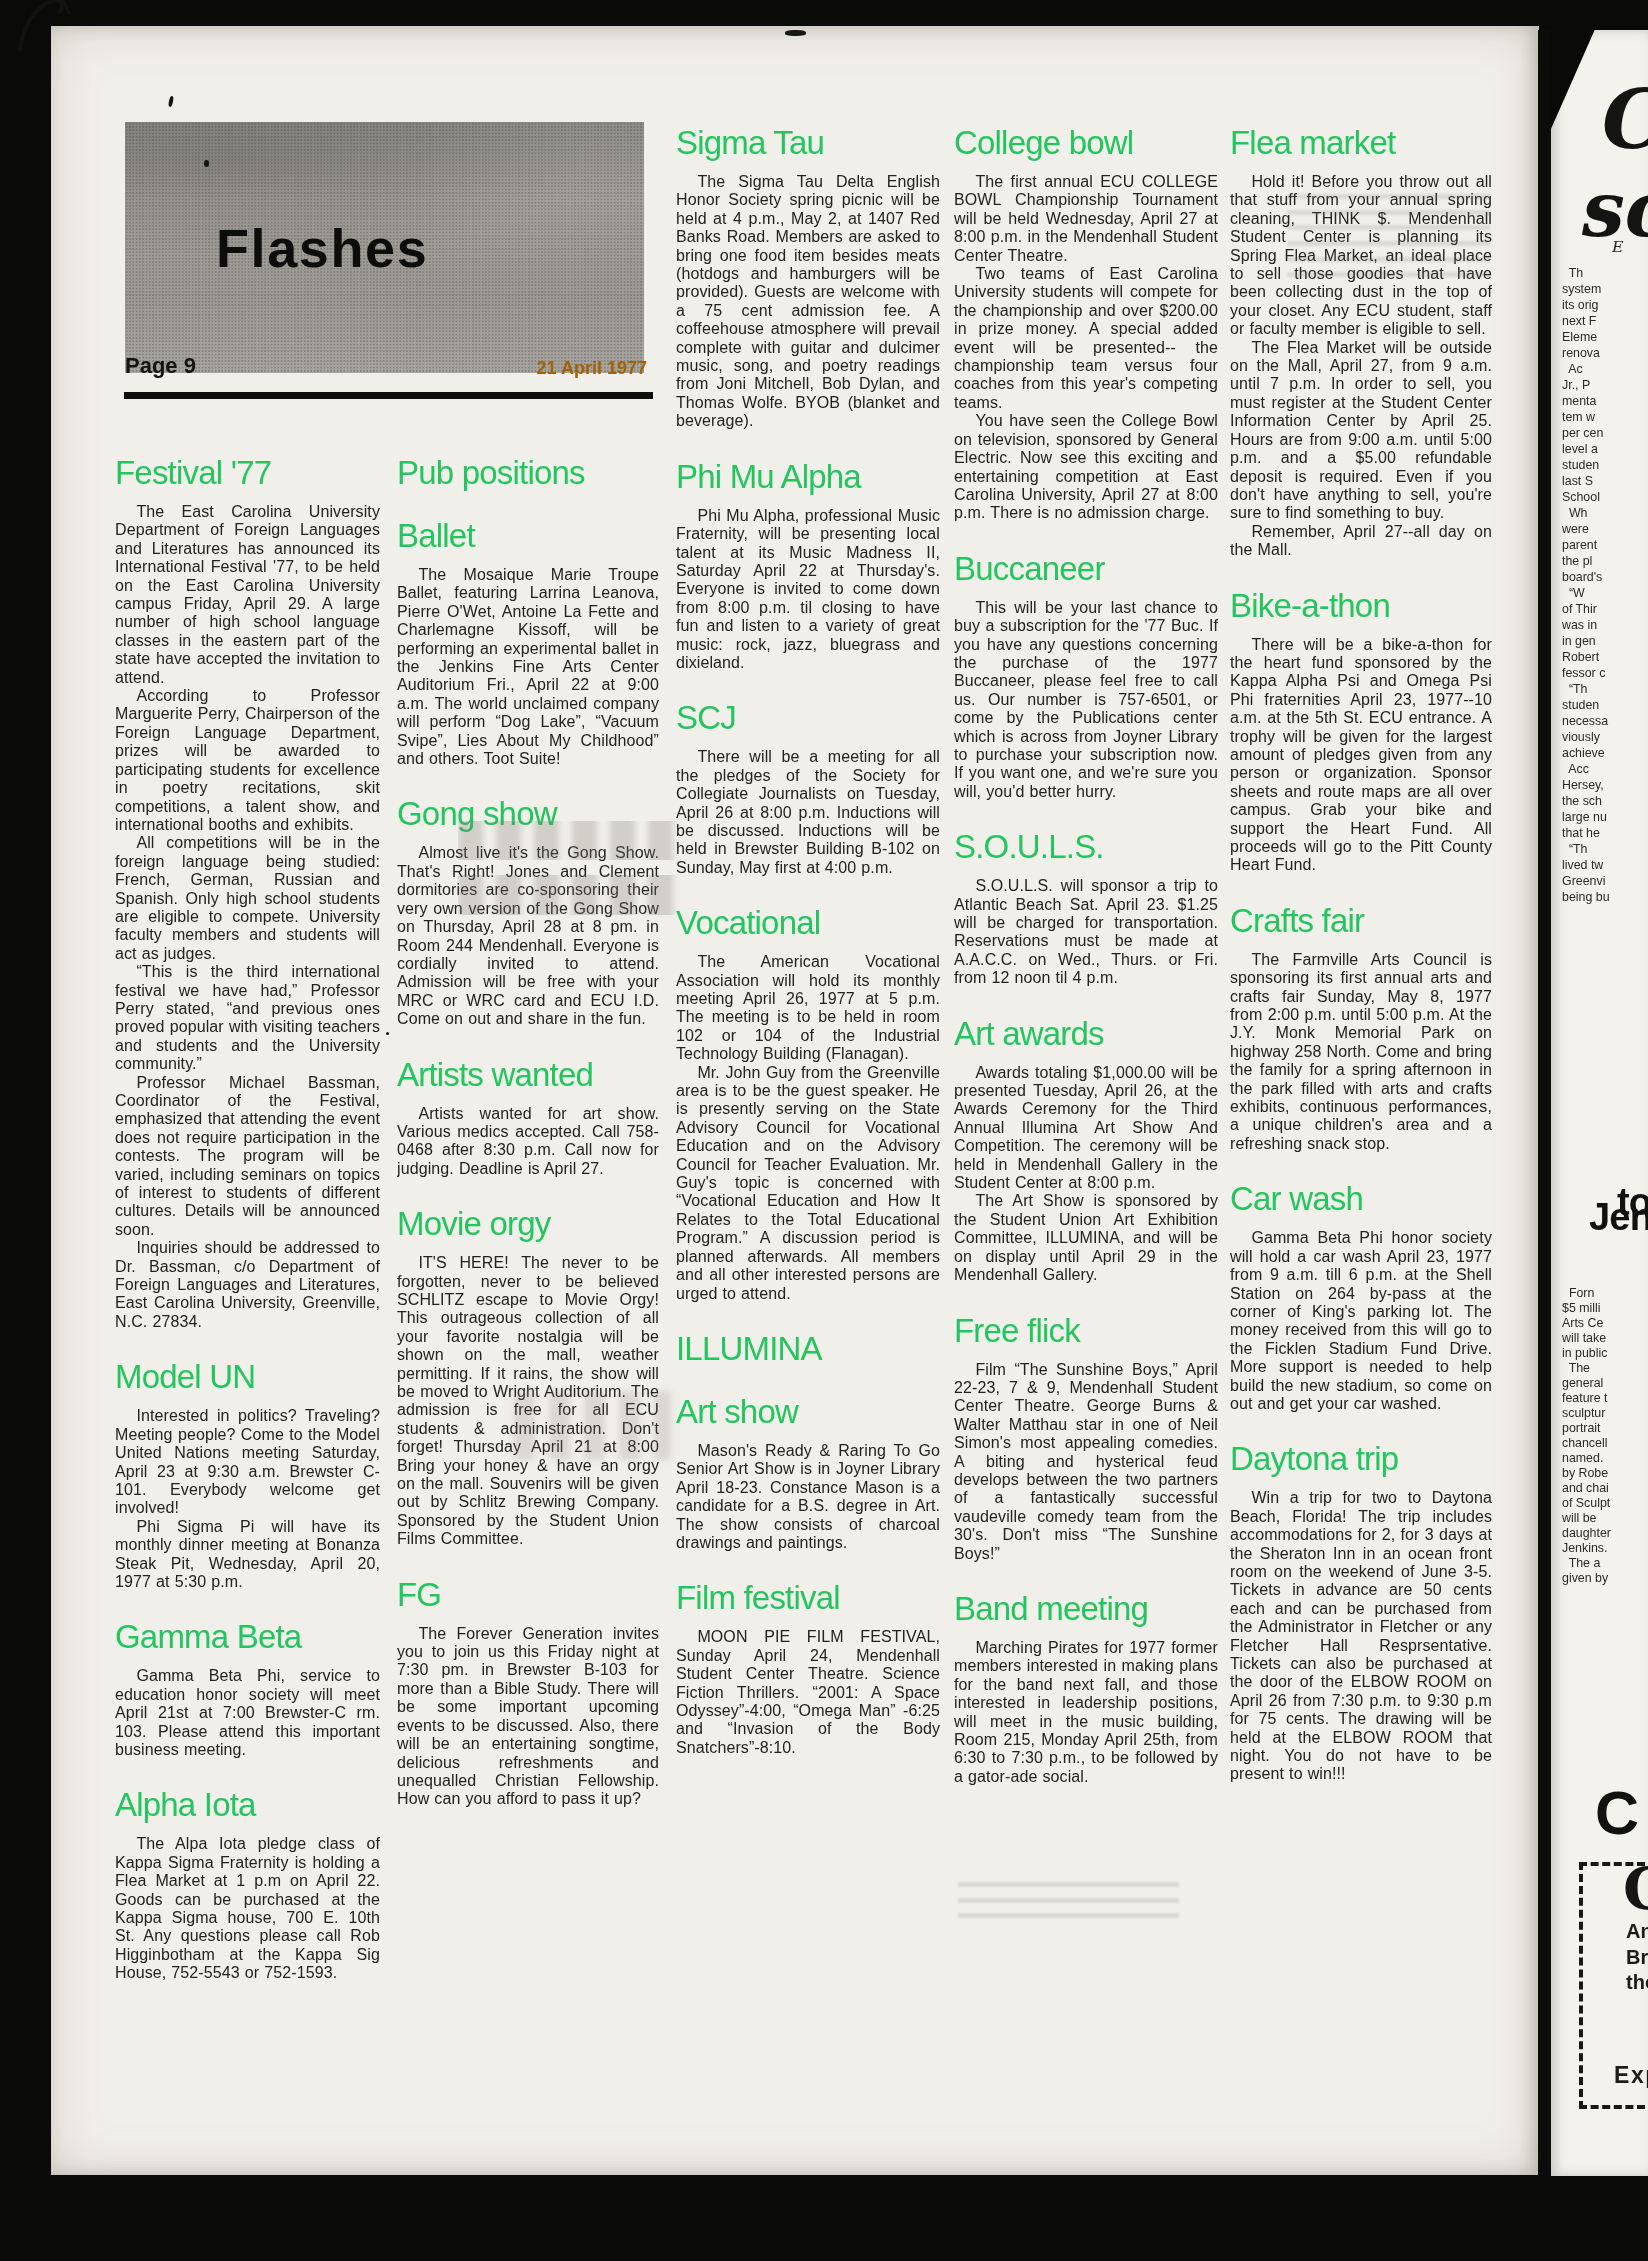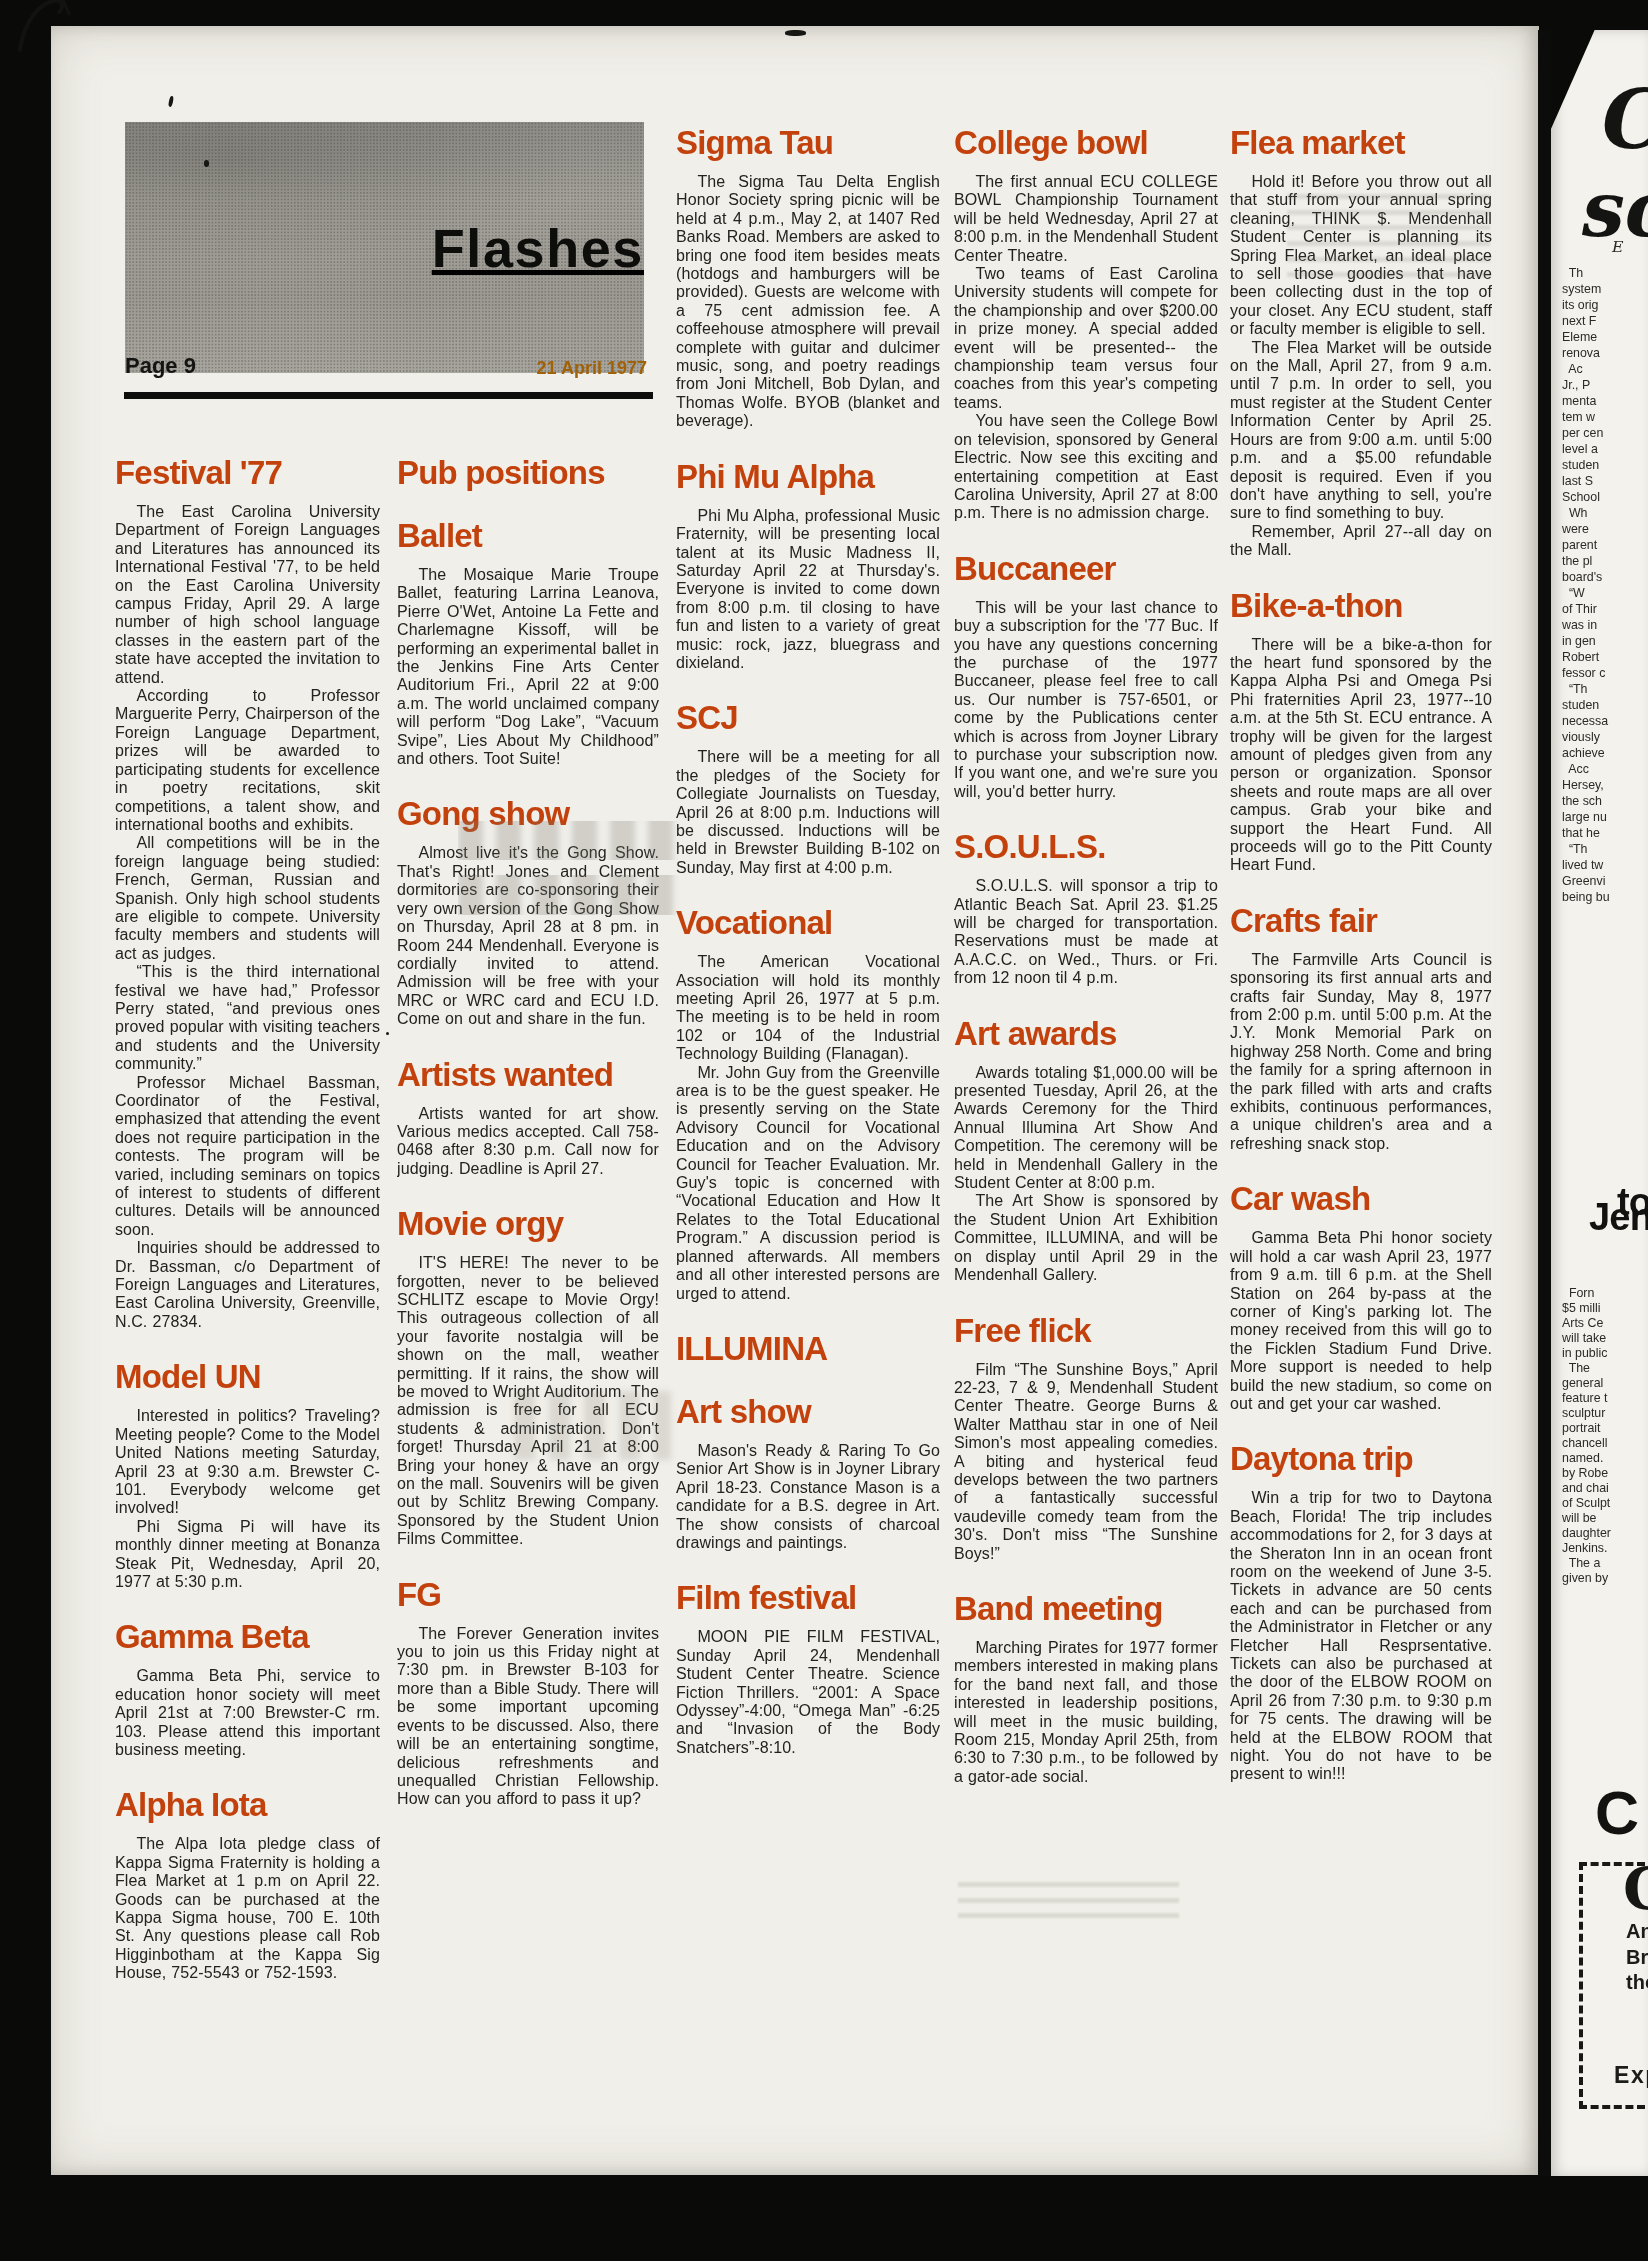--- a/index.html
+++ b/index.html
@@ -13,32 +13,32 @@
     background:#f4f2ed;box-shadow:inset 5px 0 11.5px rgba(110,105,95,.3);
     clip-path:polygon(0 99px,45% 0,100% 0,100% 100%,0 100%);}
   .gutter-bar{position:absolute;left:1538px;top:30px;width:13px;height:2146px;background:#0c0c0b;}
   
   .masthead-box{position:absolute;left:125px;top:122px;width:519px;height:251px;
     background:
       radial-gradient(rgba(50,48,44,.30) 0.8px, transparent 1.2px),
       radial-gradient(511px 148px at 20% 15%, rgba(70,68,62,.25), transparent 70%),
       linear-gradient(180deg,#8f8d87 0%, #a3a19a 30%, #9c9a93 70%, #a7a59e 100%);
     background-size:3.3px 3.3px,auto,auto;
-    display:flex;align-items:center;justify-content:flex-end;padding-left:91px;box-sizing:border-box;text-decoration:underline;}
+    display:flex;align-items:center;justify-content:flex-start;padding-left:91px;box-sizing:border-box;}
   .masthead-title{font-size:54px;font-weight:bold;color:#0d0d0b;letter-spacing:1.6px;}
   .page-meta{position:absolute;left:125px;top:353px;width:522px;display:flex;
     justify-content:space-between;align-items:flex-end;}
   .page-number{font-size:22px;font-weight:bold;color:#141412;}
   .page-date{font-size:18px;font-weight:bold;color:#a16207;}
   .head-rule{position:absolute;left:124px;top:392px;width:529px;height:7.4px;background:#0d0d0b;}
   
   .col{position:absolute;overflow:hidden;color:#23221e;}
   .col p{margin:0;font-size:16px;line-height:18.4px;text-align:justify;text-indent:21.4px;
          letter-spacing:0.1px;word-spacing:0.5px;}
-  .col h2{margin:28px 0 13px;font-size:33px;line-height:35px;font-weight:bold;color:#c2410c;
+  .col h2{margin:28px 0 13px;font-size:33px;line-height:35px;font-weight:normal;color:#22c55e;
           letter-spacing:-0.8px;}
   .col .article:first-child h2{margin-top:0;}
   .col1{left:115px;top:455px;width:265px;height:1714px;}
   .col2{left:397px;top:455px;width:262px;height:1714px;}
   .col3{left:676px;top:125px;width:264px;height:2045px;}
   .col4{left:954px;top:125px;width:264px;height:2045px;}
   .col5{left:1230px;top:125px;width:262px;height:2045px;}
   
   .frag-headline{position:absolute;font-family:"DejaVu Serif",serif;font-style:italic;
     font-weight:bold;color:#141412;white-space:pre;}

